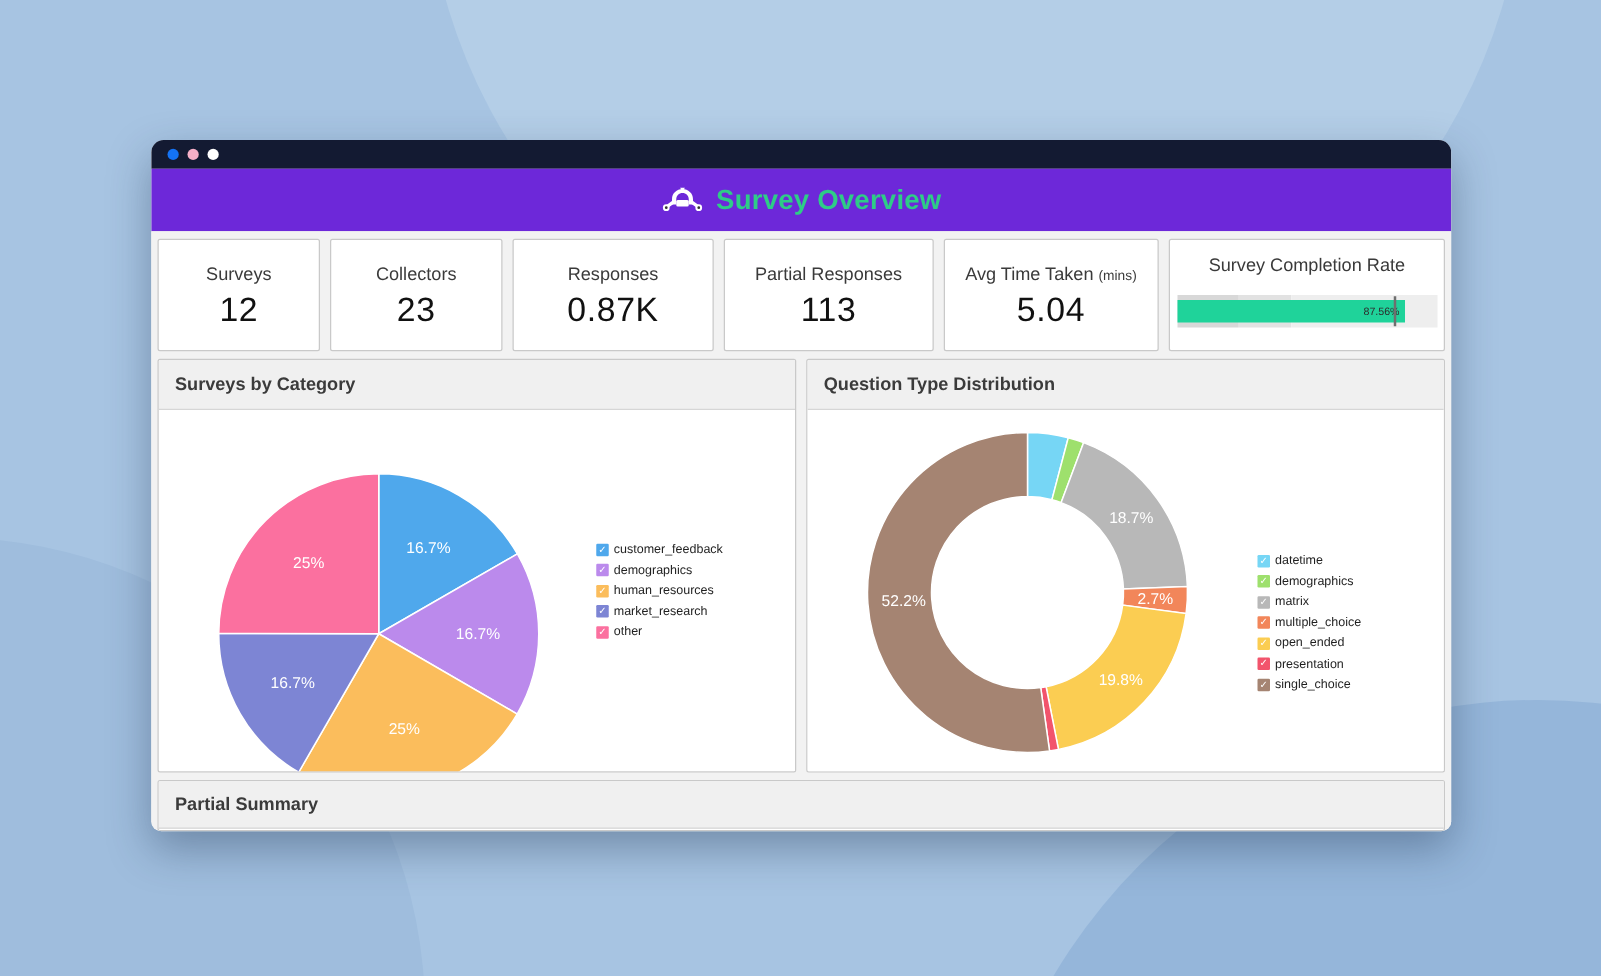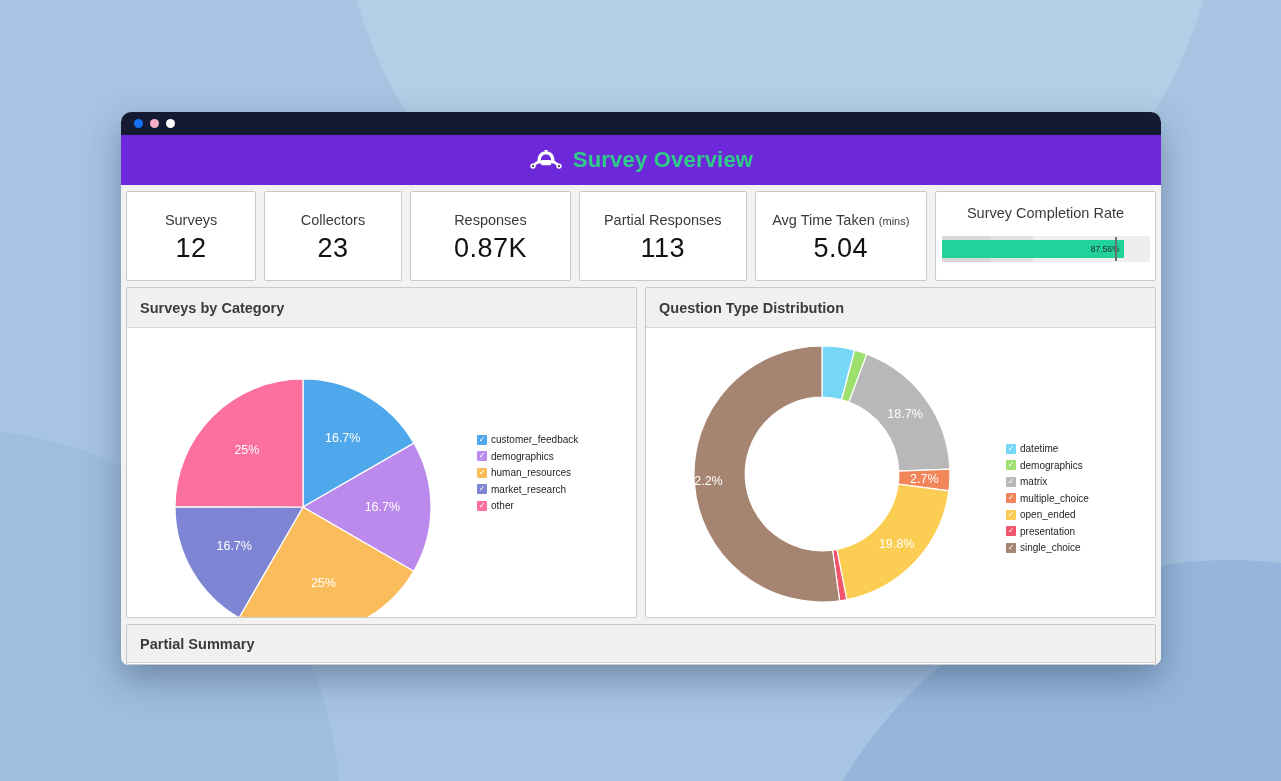--- a/index.html
+++ b/index.html
@@ -392,21 +392,21 @@
           <div class="chart-area" id="donutArea" style="width:360px;height:340px;">
             <svg id="donutSvg" width="360" height="290" viewBox="0 0 360 290" xmlns="http://www.w3.org/2000/svg">
                 <path d="M 176 18 A 128 128 0 0 1 208.6106528874729 22.223809566408306 L 195.56639173248374 71.73428573984499 A 76.8 76.8 0 0 0 176 69.2 Z" fill="#76d6f5" stroke="#ffffff" stroke-width="1.2"></path>
                 <path d="M 208.6106528874729 22.223809566408306 A 128 128 0 0 1 220.86839298448115 26.121614496231373 L 202.92103579068868 74.07296869773883 A 76.8 76.8 0 0 0 195.56639173248374 71.73428573984499 Z" fill="#9ee06d" stroke="#ffffff" stroke-width="1.2"></path>
                 <path d="M 220.86839298448115 26.121614496231373 A 128 128 0 0 1 303.9090524979954 141.17565661824835 L 252.74543149879725 143.10539397094902 A 76.8 76.8 0 0 0 202.92103579068868 74.07296869773883 Z" fill="#b8b8b8" stroke="#ffffff" stroke-width="1.2"></path>
                 <path d="M 303.9090524979954 141.17565661824835 A 128 128 0 0 1 302.8873767768969 162.84023796381214 L 252.13242606613812 156.10414277828727 A 76.8 76.8 0 0 0 252.74543149879725 143.10539397094902 Z" fill="#f2865a" stroke="#ffffff" stroke-width="1.2"></path>
                 <path d="M 302.8873767768969 162.84023796381214 A 128 128 0 0 1 200.77433191051017 271.57958623274675 L 190.8645991463061 221.34775173964806 A 76.8 76.8 0 0 0 252.13242606613812 156.10414277828727 Z" fill="#fbcd52" stroke="#ffffff" stroke-width="1.2"></path>
                 <path d="M 200.77433191051017 271.57958623274675 A 128 128 0 0 1 193.63715720763372 272.77906248917134 L 186.58229432458023 222.0674374935028 A 76.8 76.8 0 0 0 190.8645991463061 221.34775173964806 Z" fill="#f2546c" stroke="#ffffff" stroke-width="1.2"></path>
                 <path d="M 193.63715720763372 272.77906248917134 A 128 128 0 1 1 175.99999999999997 18 L 176 69.2 A 76.8 76.8 0 1 0 186.58229432458023 222.0674374935028 Z" fill="#a58472" stroke="#ffffff" stroke-width="1.2"></path>
               </svg>
-          <div class="slice-label" style="left: 259.032px; top: 86.0713px;">18.7%</div><div class="slice-label" style="left: 278.286px; top: 150.824px;">2.7%</div><div class="slice-label" style="left: 250.646px; top: 216.098px;">19.8%</div><div class="slice-label" style="left: 59px; top: 153.072px;">52.2%</div></div>
+          <div class="slice-label" style="left: 259.032px; top: 86.0713px;">18.7%</div><div class="slice-label" style="left: 278.286px; top: 150.824px;">2.7%</div><div class="slice-label" style="left: 250.646px; top: 216.098px;">19.8%</div><div class="slice-label" style="left: 77px; top: 153.072px;">52.2%</div></div>
           <div class="legend" id="donutLegend">
               <div class="legend-item">
                 <span class="swatch" style="background: rgb(118, 214, 245);">✓</span>
                 <span class="legend-label">datetime</span>
               </div>
               <div class="legend-item">
                 <span class="swatch" style="background: rgb(158, 224, 109);">✓</span>
                 <span class="legend-label">demographics</span>
               </div>
               <div class="legend-item">

